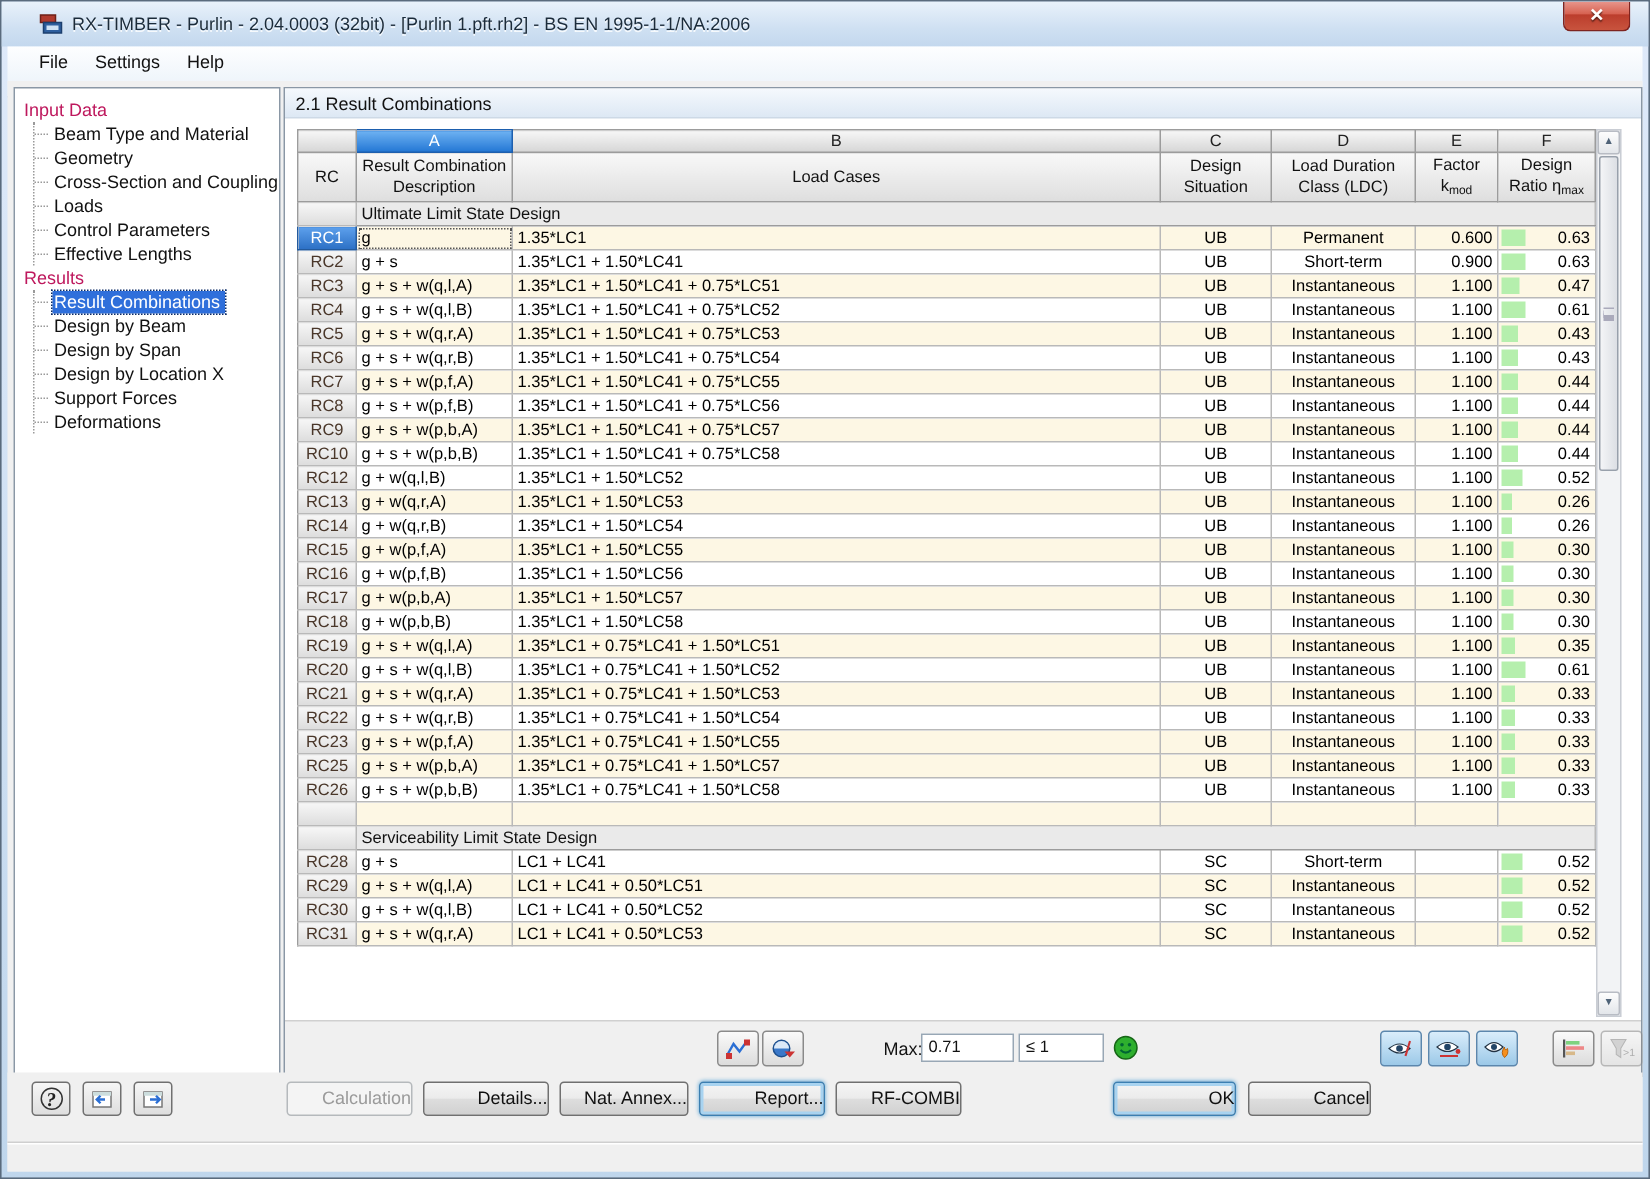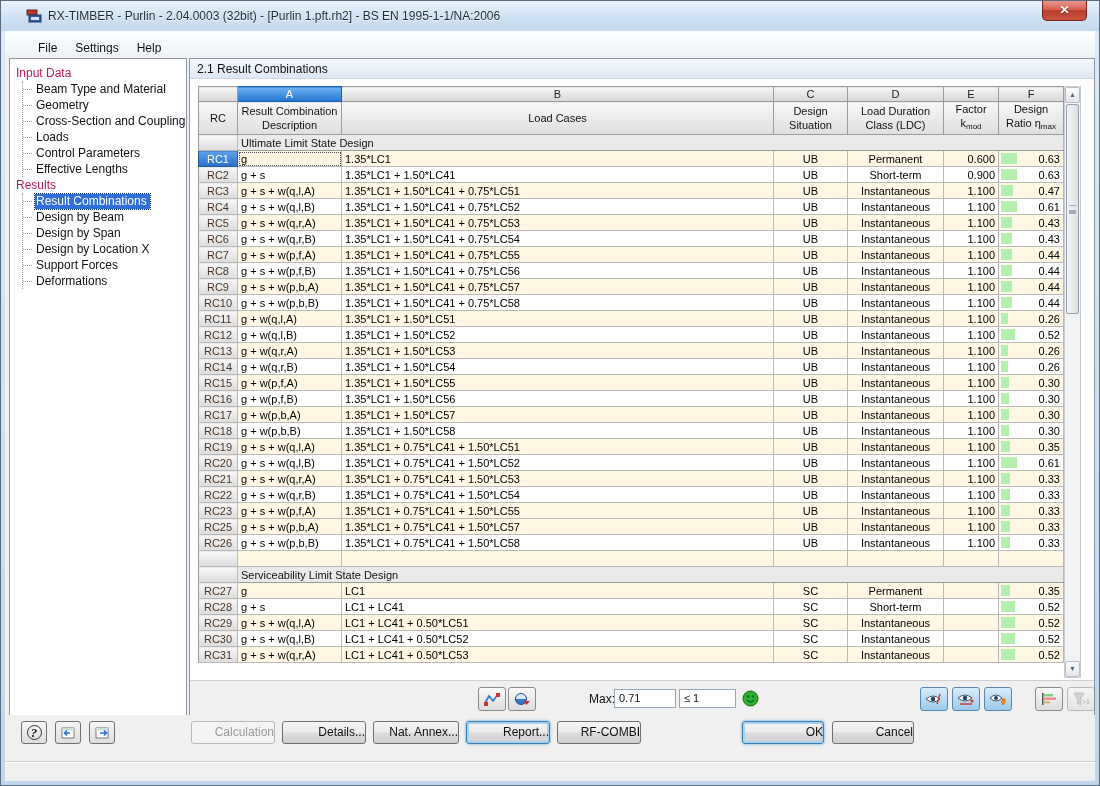--- a/index.html
+++ b/index.html
@@ -11,21 +11,21 @@
             background:linear-gradient(#e9f2fb,#cfe0f2 60%,#c3d8ee);display:flex;align-items:center;padding-left:15px;}
   .app-icon{width:16px;height:16px;margin:0 6px 0 10px;flex:0 0 auto;}
   .title-text{font-size:12px;color:#1b2b3a;text-shadow:0 1px 0 rgba(255,255,255,.8);white-space:nowrap;}
   .close-btn{position:absolute;top:0;right:12px;width:45px;height:20px;border:1px solid #7e2420;border-top:none;
              border-radius:0 0 5px 5px;background:linear-gradient(#e8968c,#d6604f 45%,#bb3d2c 46%,#c8543e);
              color:#fff;font-size:12px;font-weight:bold;text-align:center;line-height:18px;
              text-shadow:0 1px 1px rgba(0,0,0,.5);cursor:pointer;}
   
   .menubar{position:absolute;left:4px;right:4px;top:30px;height:34px;
            background:linear-gradient(#fdfeff,#e9f1f9);border-bottom:1px solid #c8d4e0;
-           display:flex;align-items:center;padding-left:24px;}
+           display:flex;align-items:flex-start;padding-left:12px;}
   .menu-item{font-size:12px;color:#111;padding:3px 9px;cursor:default;}
   
   .client{position:absolute;left:4px;right:4px;top:53px;bottom:4px;background:#f0f0f0;}
   
   .tree-panel{position:absolute;left:4px;top:4px;width:178px;height:666px;background:#fff;
               border:1px solid #8a97a5;padding:6px 2px 2px 4px;overflow:hidden;}
   .tree-root{font-size:12px;color:#be185d;padding:1px 2px;height:16px;line-height:14px;}
   .tree-kids{margin-left:8px;border-left:1px dotted #9a9a9a;}
   .tree-item{font-size:12px;color:#111;height:16px;line-height:14px;white-space:nowrap;display:flex;align-items:center;}
   .twig{display:inline-block;width:9px;height:1px;border-bottom:1px dotted #9a9a9a;margin-right:3px;flex:0 0 auto;}
@@ -298,29 +298,20 @@
               </tr>
               <tr class="even">
                 <th class="rch">RC10</th>
                 <td class="desc">g + s + w(p,b,B)</td>
                 <td class="cases">1.35*LC1 + 1.50*LC41 + 0.75*LC58</td>
                 <td class="ctr">UB</td>
                 <td class="ctr">Instantaneous</td>
                 <td class="num">1.100</td>
                 <td class="ratio"><span class="bar" style="width: 11px;"></span><span class="rv">0.44</span></td>
               </tr>
-              <tr class="odd">
-                <th class="rch">RC11</th>
-                <td class="desc">g + w(q,l,A)</td>
-                <td class="cases">1.35*LC1 + 1.50*LC51</td>
-                <td class="ctr">UB</td>
-                <td class="ctr">Instantaneous</td>
-                <td class="num">1.100</td>
-                <td class="ratio"><span class="bar" style="width: 7px;"></span><span class="rv">0.26</span></td>
-              </tr>
               <tr class="even">
                 <th class="rch">RC12</th>
                 <td class="desc">g + w(q,l,B)</td>
                 <td class="cases">1.35*LC1 + 1.50*LC52</td>
                 <td class="ctr">UB</td>
                 <td class="ctr">Instantaneous</td>
                 <td class="num">1.100</td>
                 <td class="ratio"><span class="bar" style="width: 14px;"></span><span class="rv">0.52</span></td>
               </tr>
               <tr class="odd">
@@ -445,29 +436,20 @@
                 <td class="desc"></td>
                 <td class="cases"></td>
                 <td class="ctr"></td>
                 <td class="ctr"></td>
                 <td class="num"></td>
                 <td class="ratio"></td>
               </tr>
               <tr class="section-row">
                 <th class="rch"></th>
                 <td colspan="6">Serviceability Limit State Design</td>
-              </tr>
-              <tr class="odd">
-                <th class="rch">RC27</th>
-                <td class="desc">g</td>
-                <td class="cases">LC1</td>
-                <td class="ctr">SC</td>
-                <td class="ctr">Permanent</td>
-                <td class="num"></td>
-                <td class="ratio"><span class="bar" style="width: 9px;"></span><span class="rv">0.35</span></td>
               </tr>
               <tr class="even">
                 <th class="rch">RC28</th>
                 <td class="desc">g + s</td>
                 <td class="cases">LC1 + LC41</td>
                 <td class="ctr">SC</td>
                 <td class="ctr">Short-term</td>
                 <td class="num"></td>
                 <td class="ratio"><span class="bar" style="width: 14px;"></span><span class="rv">0.52</span></td>
               </tr>

